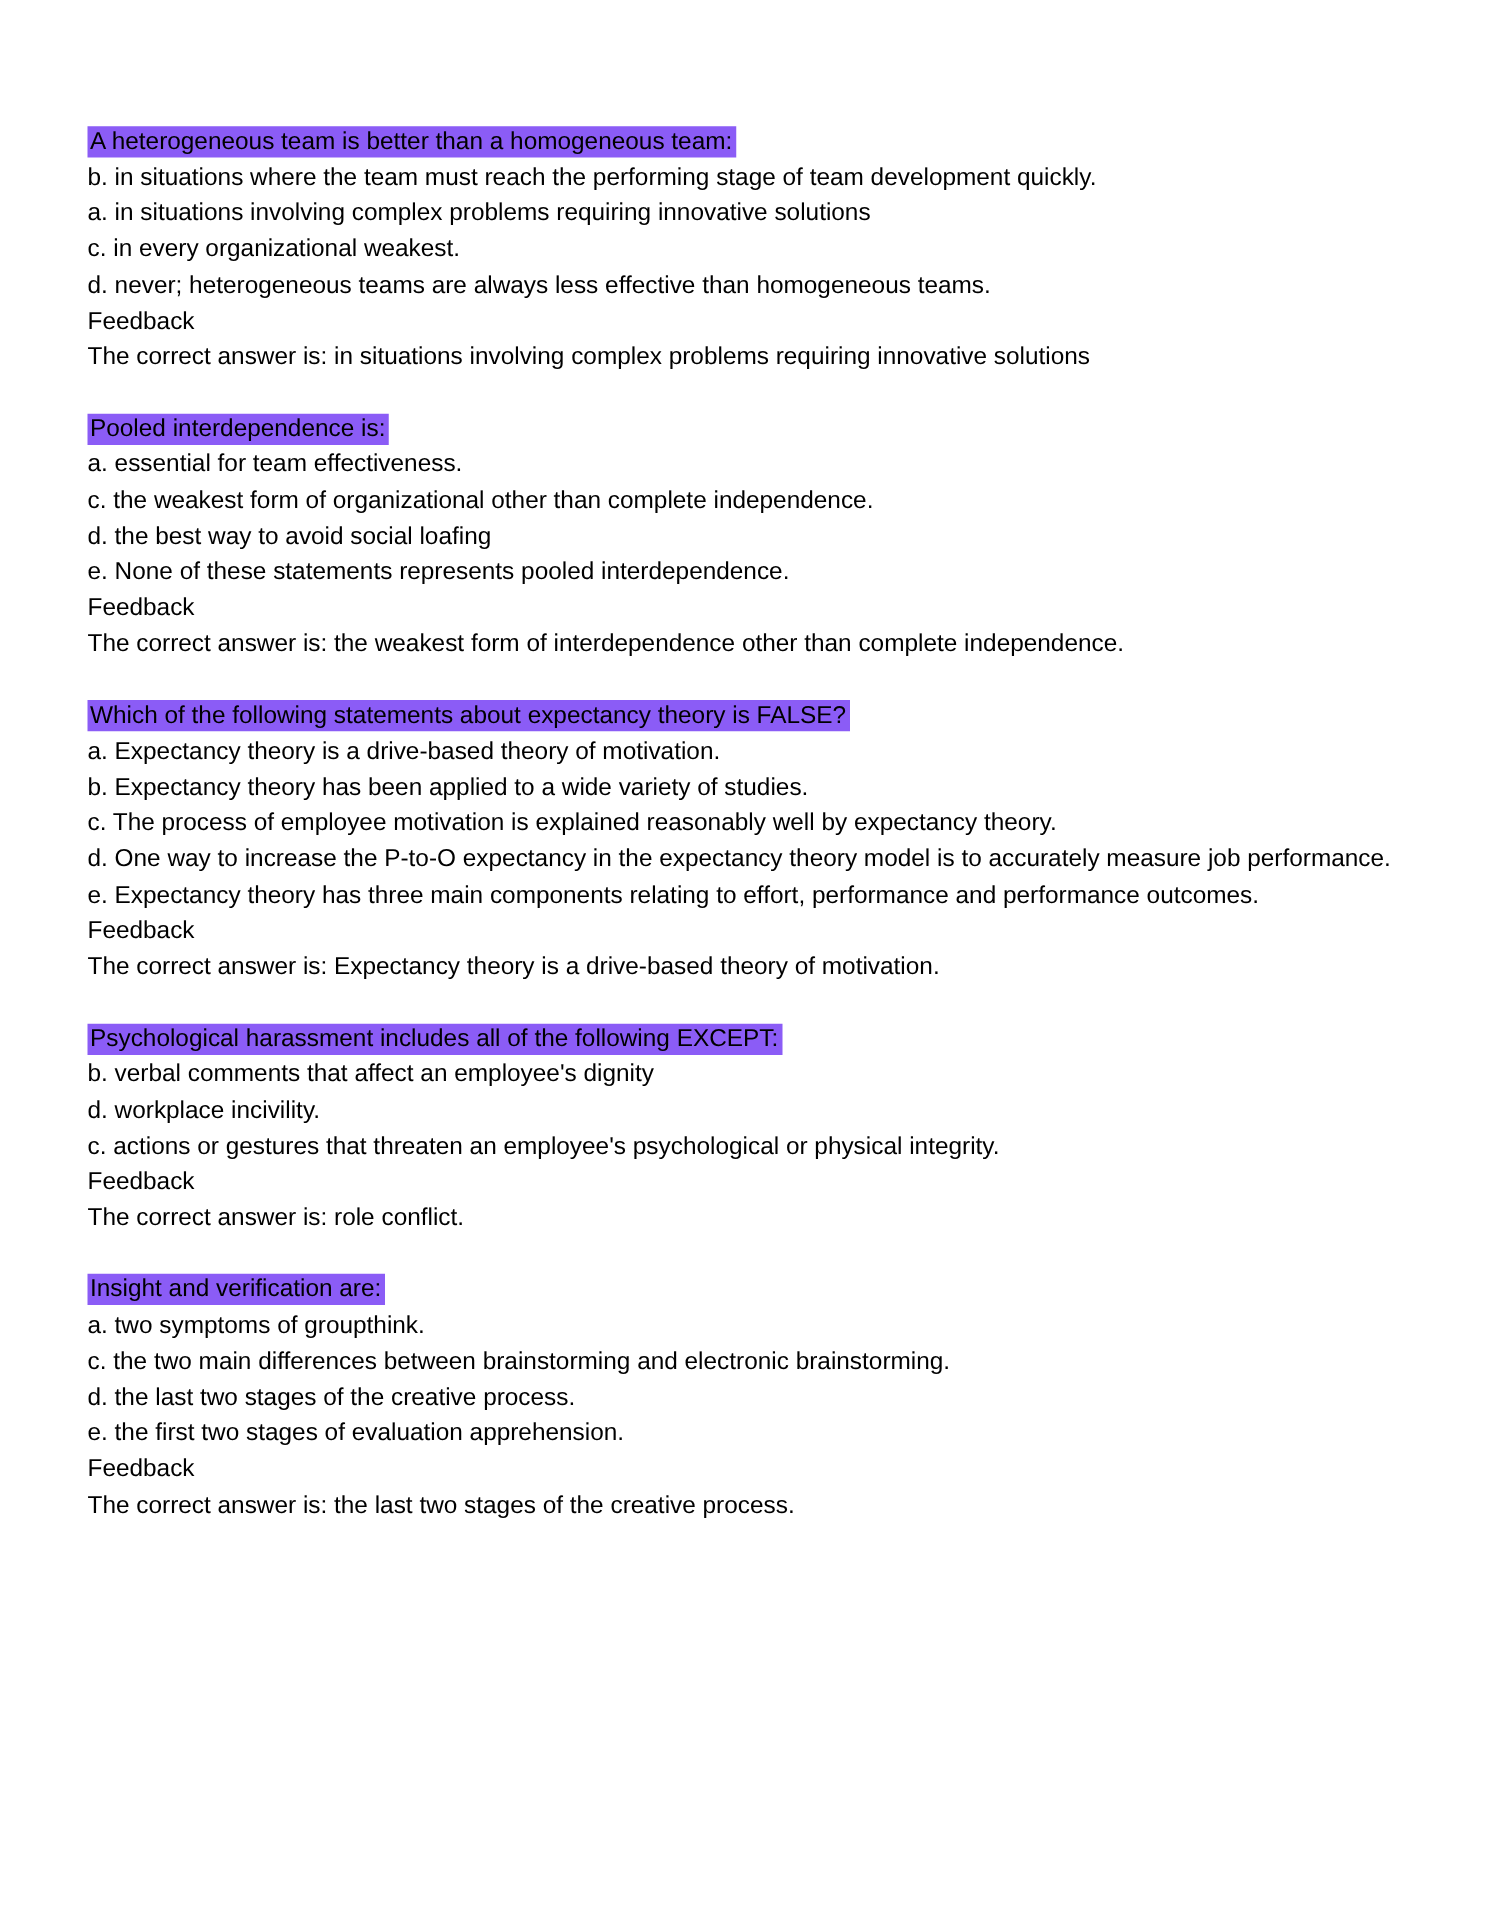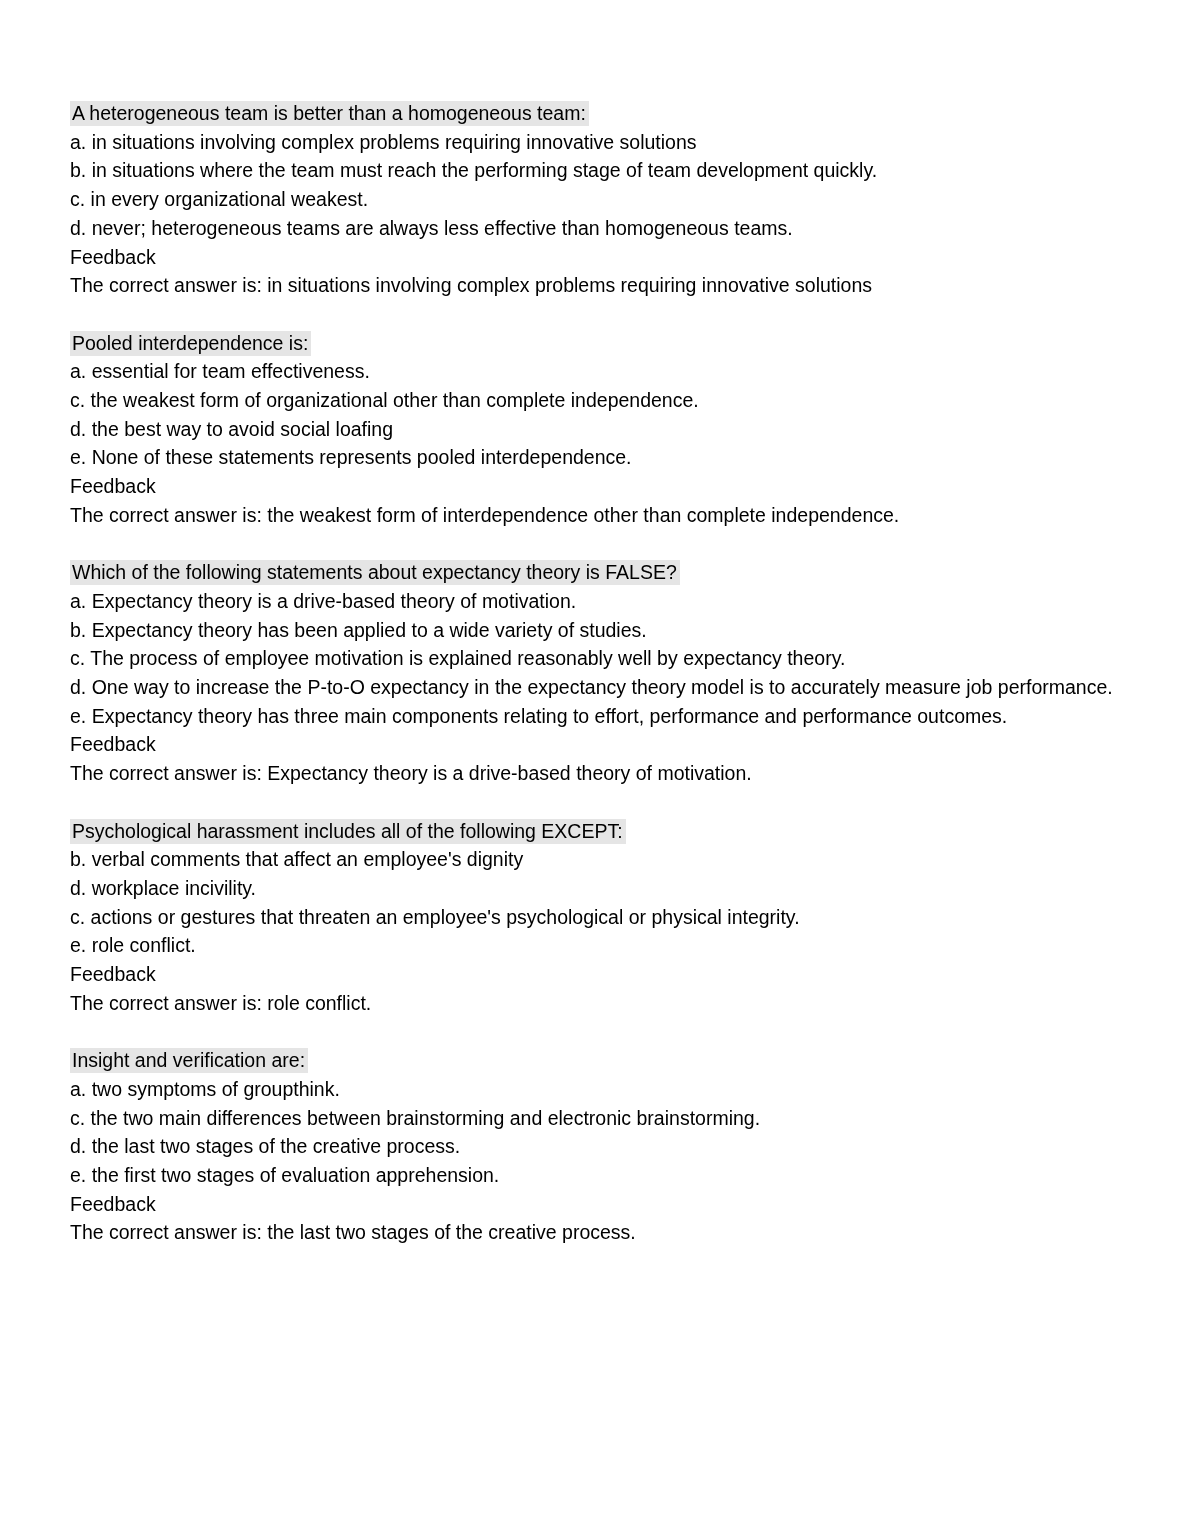--- a/index.html
+++ b/index.html
@@ -21,33 +21,33 @@
     overflow: hidden;
   }
   .question-block {
     margin: 0 0 28.7px 0;
   }
   .q-line {
     margin: 0;
     padding: 0;
   }
   .hl {
-    background: #e5e5e5;
+    background: #8b5cf6;
     padding: 1px 3px 2px 2px;
   }
 </style>
 </head>
 <body>
 
 <div class="page">
 
   <section class="question-block">
     <div class="q-line"><span class="hl">A heterogeneous team is better than a homogeneous team:</span></div>
+    <div class="q-line">b. in situations where the team must reach the performing stage of team development quickly.</div>
     <div class="q-line">a. in situations involving complex problems requiring innovative solutions</div>
-    <div class="q-line">b. in situations where the team must reach the performing stage of team development quickly.</div>
     <div class="q-line">c. in every organizational weakest.</div>
     <div class="q-line">d. never; heterogeneous teams are always less effective than homogeneous teams.</div>
     <div class="q-line">Feedback</div>
     <div class="q-line">The correct answer is: in situations involving complex problems requiring innovative solutions</div>
   </section>
 
   <section class="question-block">
     <div class="q-line"><span class="hl">Pooled interdependence is:</span></div>
     <div class="q-line">a. essential for team effectiveness.</div>
     <div class="q-line">c. the weakest form of organizational other than complete independence.</div>
@@ -66,21 +66,20 @@
     <div class="q-line">e. Expectancy theory has three main components relating to effort, performance and performance outcomes.</div>
     <div class="q-line">Feedback</div>
     <div class="q-line">The correct answer is: Expectancy theory is a drive-based theory of motivation.</div>
   </section>
 
   <section class="question-block">
     <div class="q-line"><span class="hl">Psychological harassment includes all of the following EXCEPT:</span></div>
     <div class="q-line">b. verbal comments that affect an employee's dignity</div>
     <div class="q-line">d. workplace incivility.</div>
     <div class="q-line">c. actions or gestures that threaten an employee's psychological or physical integrity.</div>
-    <div class="q-line">e. role conflict.</div>
     <div class="q-line">Feedback</div>
     <div class="q-line">The correct answer is: role conflict.</div>
   </section>
 
   <section class="question-block">
     <div class="q-line"><span class="hl">Insight and verification are:</span></div>
     <div class="q-line">a. two symptoms of groupthink.</div>
     <div class="q-line">c. the two main differences between brainstorming and electronic brainstorming.</div>
     <div class="q-line">d. the last two stages of the creative process.</div>
     <div class="q-line">e. the first two stages of evaluation apprehension.</div>

